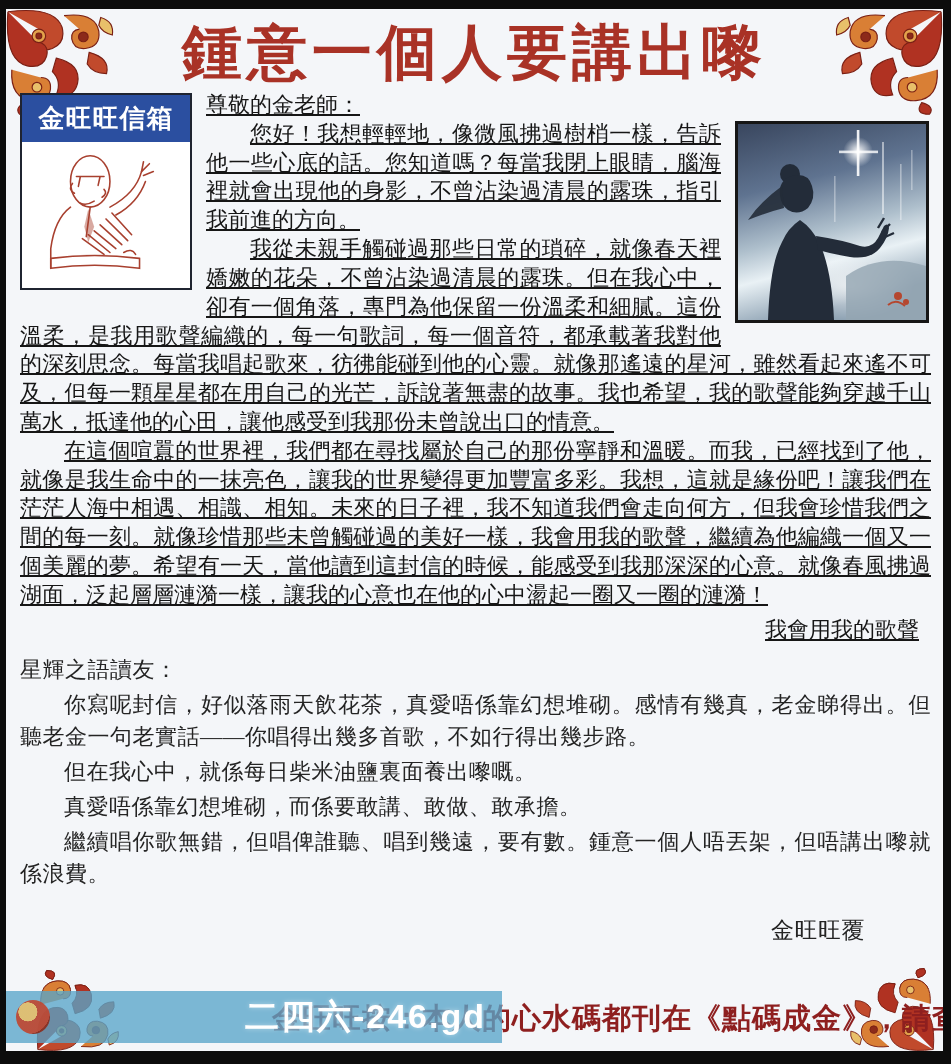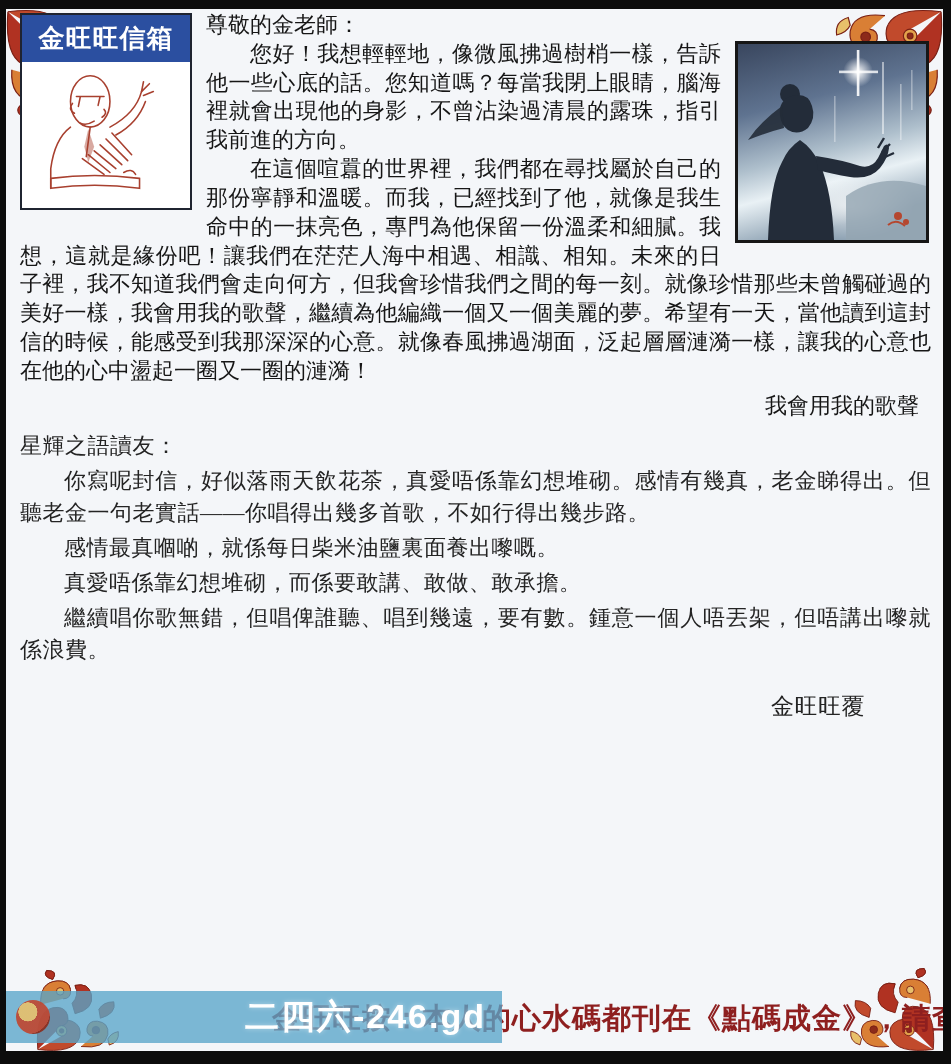--- a/index.html
+++ b/index.html
@@ -39,21 +39,21 @@
   }
   .logo-art{height:146px;background:#fff;}
   .logo-art svg{width:100%;height:100%;display:block;}
   .photo{
     float:right;width:188px;height:196px;margin:30px 2px 8px 14px;
     border:3px solid #161616;position:relative;background:#44536b;
   }
   .photo svg{width:100%;height:100%;display:block;}
   
   .letter{font-size:22px;line-height:1.31;color:#161616;text-align:justify;}
-  .letter p{margin:0;text-indent:2em;}
+  .letter p{margin:0;text-indent:2em;text-decoration:underline;}
   .letter p.salutation{text-indent:0;}
   .letter .signoff{text-align:right;text-indent:0;padding-right:12px;margin:6px 0 10px 0;}
   
   .reply{font-size:22px;line-height:1.45;color:#242424;letter-spacing:0.5px;text-align:justify;}
   .reply p{margin:3px 0;text-indent:2em;}
   .reply p.salutation{text-indent:0;margin-top:6px;}
   .reply .signoff{text-align:right;text-indent:0;padding-right:66px;margin-top:24px;font-size:23px;}
   
   .footer{position:absolute;left:0;right:0;bottom:0;height:62px;background:#f4f6f9;z-index:3;}
   .footer-note{
@@ -117,20 +117,21 @@
         <svg>
           <use href="#orn"></use>
         </svg>
       </div>
     <div class="orn orn-br">
         <svg>
           <use href="#orn"></use>
         </svg>
       </div>
 
+    <div class="title">鍾意一個人要講出嚟</div>
 
     <div class="main">
 
       <div class="logo-box">
         <div class="logo-head">金旺旺信箱</div>
         <div class="logo-art">
           <svg viewBox="0 0 164 148">
             <g fill="none" stroke="#a8402f" stroke-width="1.6" stroke-linecap="round">
               <ellipse cx="66" cy="40" rx="20" ry="26"></ellipse>
               <path d="M48,42 q-5,6 2,10"></path>
@@ -186,28 +187,29 @@
           <path d="M140,104 l6,-10 M144,108 l8,-8 M147,113 l9,-4" stroke="#232c39" stroke-width="2.4" fill="none"></path>
           <circle cx="160" cy="172" r="4" fill="#b5472f"></circle>
           <circle cx="168" cy="178" r="3" fill="#b5472f"></circle>
           <path d="M150,181 q8,-7 17,1" stroke="#b5472f" stroke-width="2" fill="none"></path>
         </svg>
       </div>
 
       <div class="letter">
         <p class="salutation">尊敬的金老師：</p>
         <p>您好！我想輕輕地，像微風拂過樹梢一樣，告訴他一些心底的話。您知道嗎？每當我閉上眼睛，腦海裡就會出現他的身影，不曾沾染過清晨的露珠，指引我前進的方向。</p>
-        <p>在這個喧囂的世界裡，我們都在尋找屬於自己的那份寧靜和溫暖。而我，已經找到了他，就像是我生命中的一抹亮色，專門為他保留一份溫柔和細膩。我想，這就是緣份吧！讓我們在茫茫人海中相遇、相識、相知。未來的日子裡，我不知道我們會走向何方，但我會珍惜我們之間的每一刻。就像珍惜那些未曾觸碰過的美好一樣，我會用我的歌聲，繼續為他編織一個又一個美麗的夢。希望有一天，當他讀到這封信的時候，能感受到我那深深的心意。就像春風拂過湖面，泛起層層漣漪一樣，讓我的心意也在他的心中盪起一圈又一圈的漣漪！</p>
+        <p>我從未親手觸碰過那些日常的瑣碎，就像春天裡嬌嫩的花朵，不曾沾染過清晨的露珠。但在我心中，卻有一個角落，專門為他保留一份溫柔和細膩。這份溫柔，是我用歌聲編織的，每一句歌詞，每一個音符，都承載著我對他的深刻思念。每當我唱起歌來，彷彿能碰到他的心靈。就像那遙遠的星河，雖然看起來遙不可及，但每一顆星星都在用自己的光芒，訴說著無盡的故事。我也希望，我的歌聲能夠穿越千山萬水，抵達他的心田，讓他感受到我那份未曾說出口的情意。</p>
+        <p>在這個喧囂的世界裡，我們都在尋找屬於自己的那份寧靜和溫暖。而我，已經找到了他，就像是我生命中的一抹亮色，讓我的世界變得更加豐富多彩。我想，這就是緣份吧！讓我們在茫茫人海中相遇、相識、相知。未來的日子裡，我不知道我們會走向何方，但我會珍惜我們之間的每一刻。就像珍惜那些未曾觸碰過的美好一樣，我會用我的歌聲，繼續為他編織一個又一個美麗的夢。希望有一天，當他讀到這封信的時候，能感受到我那深深的心意。就像春風拂過湖面，泛起層層漣漪一樣，讓我的心意也在他的心中盪起一圈又一圈的漣漪！</p>
         <p class="signoff">我會用我的歌聲</p>
       </div>
 
       <div class="reply">
         <p class="salutation">星輝之語讀友：</p>
         <p>你寫呢封信，好似落雨天飲花茶，真愛唔係靠幻想堆砌。感情有幾真，老金睇得出。但聽老金一句老實話——你唱得出幾多首歌，不如行得出幾步路。</p>
-        <p>感情最真嗰啲，就係每日柴米油鹽裏面養出嚟嘅。</p>
+        <p>但在我心中，就係每日柴米油鹽裏面養出嚟嘅。</p>
         <p>真愛唔係靠幻想堆砌，而係要敢講、敢做、敢承擔。</p>
         <p>繼續唱你歌無錯，但唱俾誰聽、唱到幾遠，要有數。鍾意一個人唔丟架，但唔講出嚟就係浪費。</p>
         <p class="signoff">金旺旺覆</p>
       </div>
     </div>
 
     <div class="footer">
       <div class="orn orn-bl" style="bottom:0;">
           <svg>
             <use href="#orn"></use>

